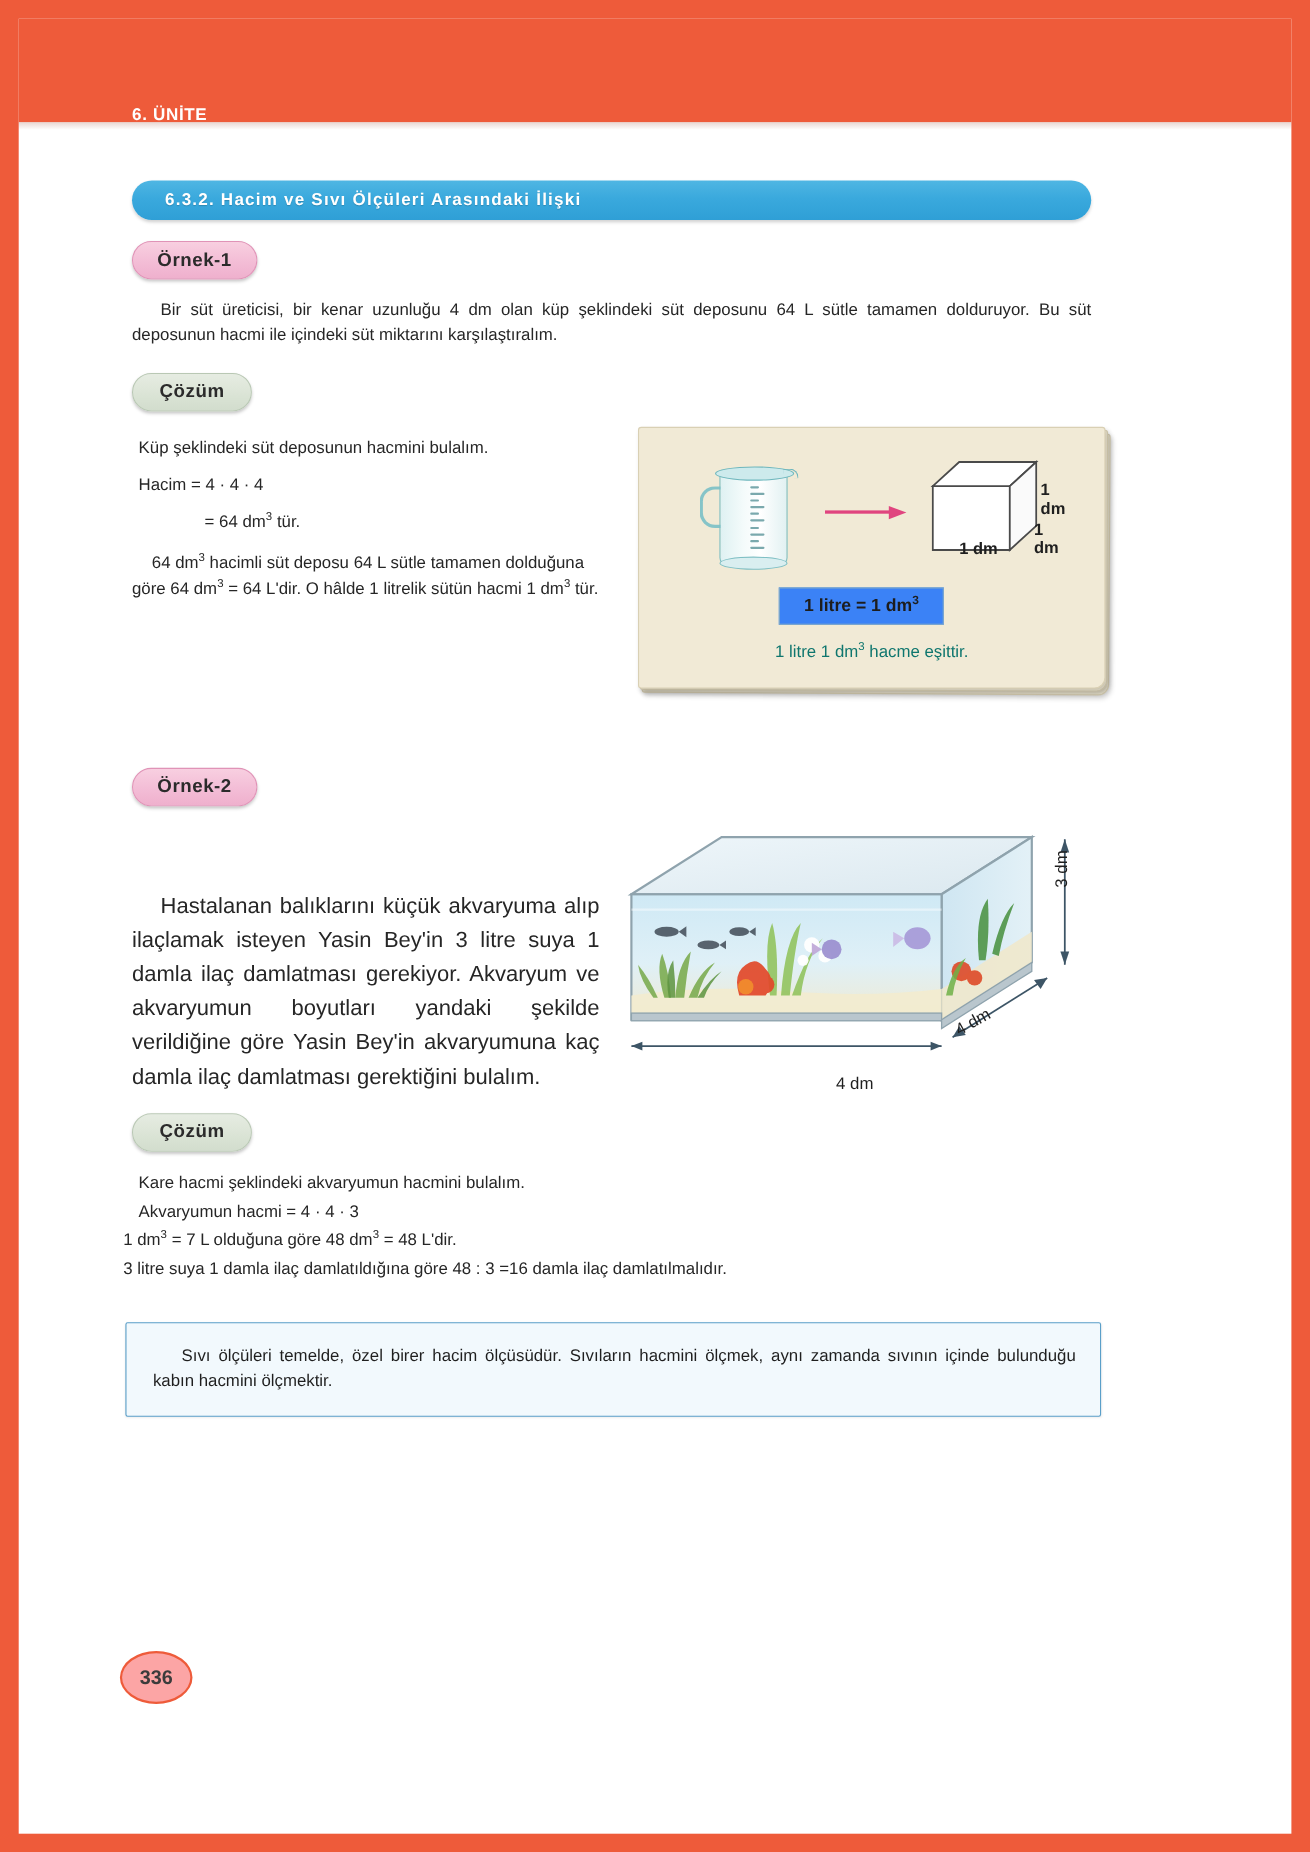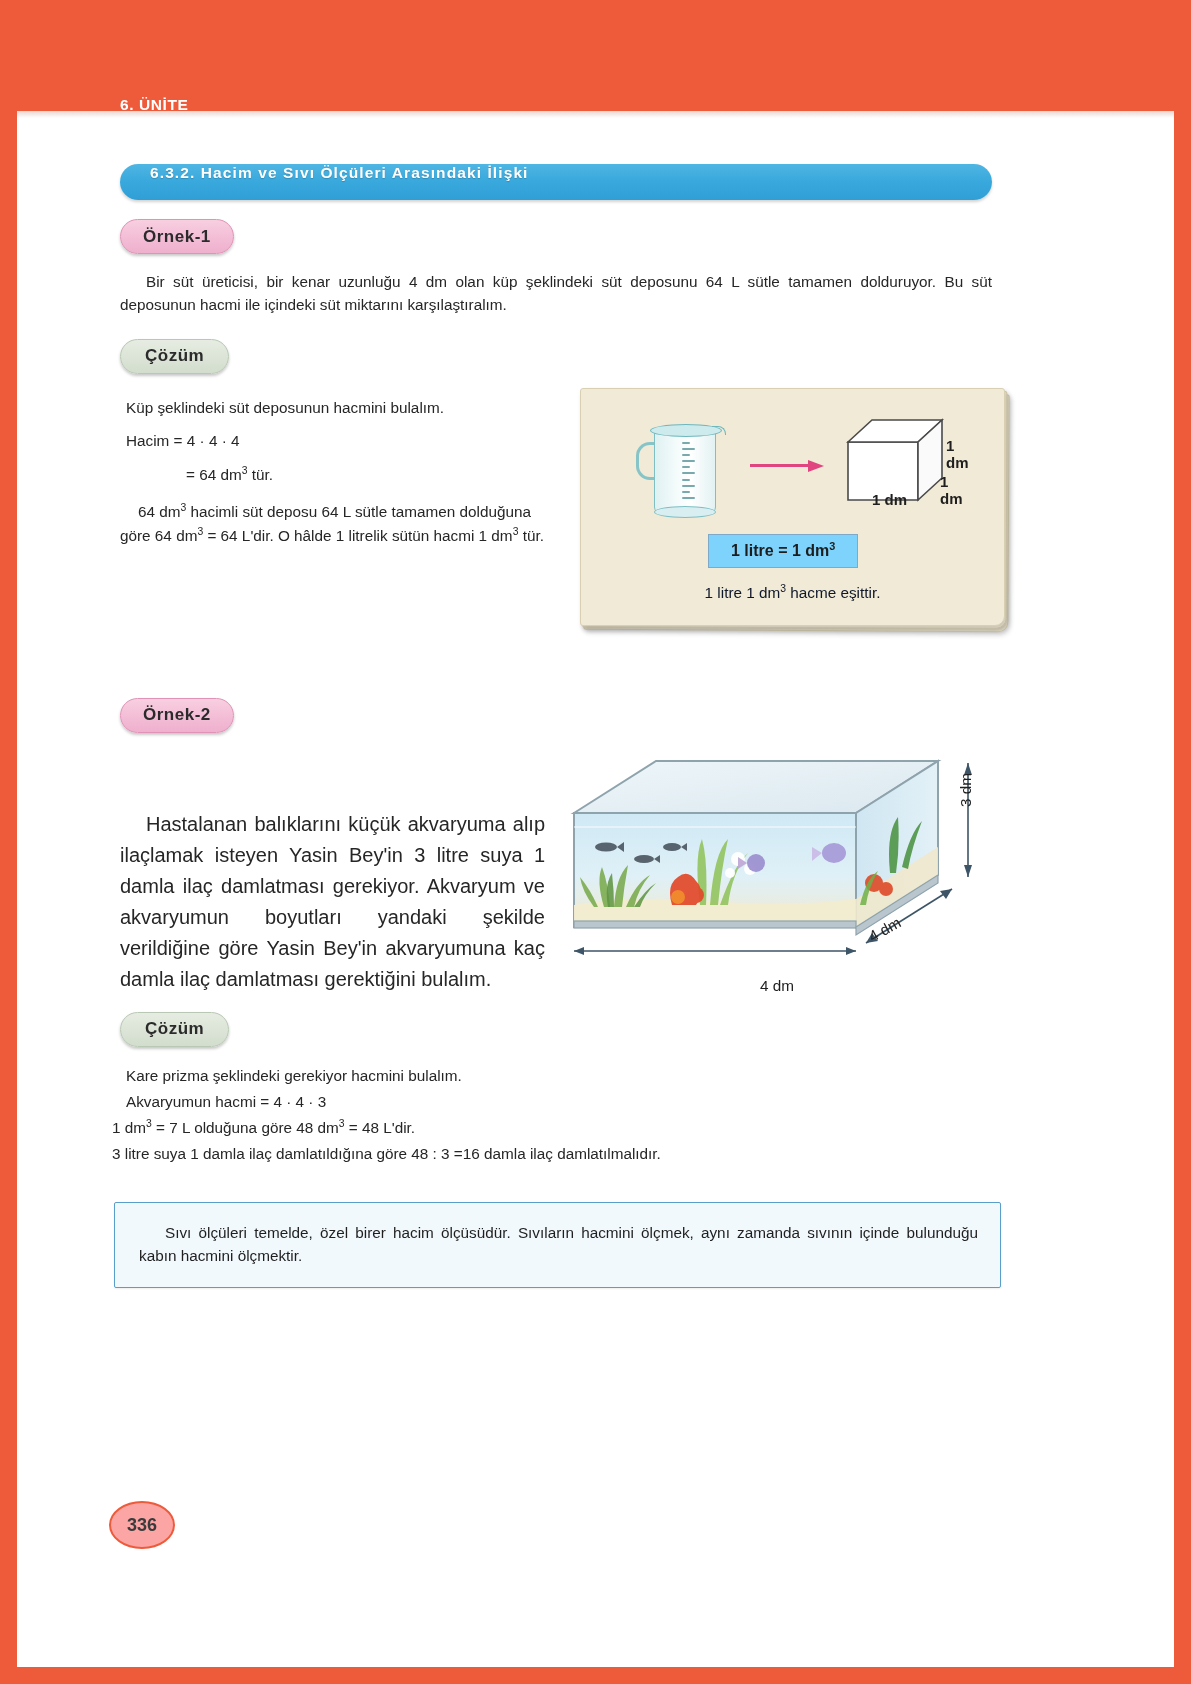--- a/index.html
+++ b/index.html
@@ -38,21 +38,21 @@
   .content { position:absolute; left:103px; top:101px; width:872px; }
 
   
   .section-banner {
     position:relative;
     margin-top:46px;
     height:36px;
     border-radius:18px;
     background:linear-gradient(to bottom,#4fb6e3 0%, #3aa9dd 45%, #2f9fd6 100%);
     box-shadow:0 2px 3px rgba(0,0,0,.18);
-    display:flex; align-items:flex-start;
+    display:flex; align-items:center;
   }
   .section-banner .txt {
     color:#ffffff; font-size:15.5px; font-weight:bold;
     letter-spacing:1.1px; margin-left:30px;
     text-shadow:0 1px 1px rgba(0,0,0,.18);
   }
 
   
   .badge {
     display:inline-flex; align-items:center; justify-content:center;
@@ -157,26 +157,26 @@
   .cube svg { display:block; }
   .cube-lbl { position:absolute; font-size:15px; font-weight:bold; color:#1f1f1f; }
   .cube-lbl-right { left:104px; top:25px; }
   .cube-lbl-dr    { left:98px; top:61px; }
   .cube-lbl-front { left:30px; top:79px; }
 
   
   .eq-box {
     position:absolute; left:128px; top:146px;
     padding:7px 22px;
-    background:#7dd3fc; border:1.4px solid #7fa9c9;
+    background:#3b82f6; border:1.4px solid #7fa9c9;
     font-size:16px; font-weight:bold; color:#1d1d1d;
   }
   .paper-caption {
     position:absolute; left:0; top:196px; width:100%;
-    text-align:center; font-size:15.3px; color:#0f172a;
+    text-align:center; font-size:15.3px; color:#0f766e;
   }
 
   
   .ex2-wrap { position:relative; margin-top:30px; min-height:235px; }
   .ex2-left { width:425px; }
   .ex2-left p { font-size:20px; color:#262626; line-height:1.56; text-align:justify;margin-top:24px; }
 
   
   .aqua-fig { position:absolute; left:440px; top:-8px; width:440px; height:250px; }
   .aqua-fig svg { display:block; }
@@ -432,21 +432,21 @@
           <span class="aqua-lbl aqua-lbl-d">4 dm</span>
           <span class="aqua-lbl aqua-lbl-v">3 dm</span>
         </div>
       </div>
 
       <div class="row-badge" style="margin-top:14px;">
         <span class="badge badge-cozum">Çözüm</span>
       </div>
 
       <div class="sol2">
-        <div class="line i1">Kare prizma şeklindeki gerekiyor hacmini bulalım.</div>
+        <div class="line i1">Kare hacmi şeklindeki akvaryumun hacmini bulalım.</div>
         <div class="line i1">Akvaryumun hacmi = 4 · 4 · 3</div>
         <div class="line i0">
           <span>1 dm</span><sup>3</sup><span> = 7 L olduğuna göre 48 dm</span><sup>3</sup><span> = 48 L'dir.</span>
         </div>
         <div class="line i0">3 litre suya 1 damla ilaç damlatıldığına göre 48 : 3 =16 damla ilaç damlatılmalıdır.</div>
       </div>
 
       <div class="info-box">
         <p>Sıvı ölçüleri temelde, özel birer hacim ölçüsüdür. Sıvıların hacmini ölçmek, aynı zamanda sıvının içinde bulunduğu kabın hacmini ölçmektir.</p>
       </div>

